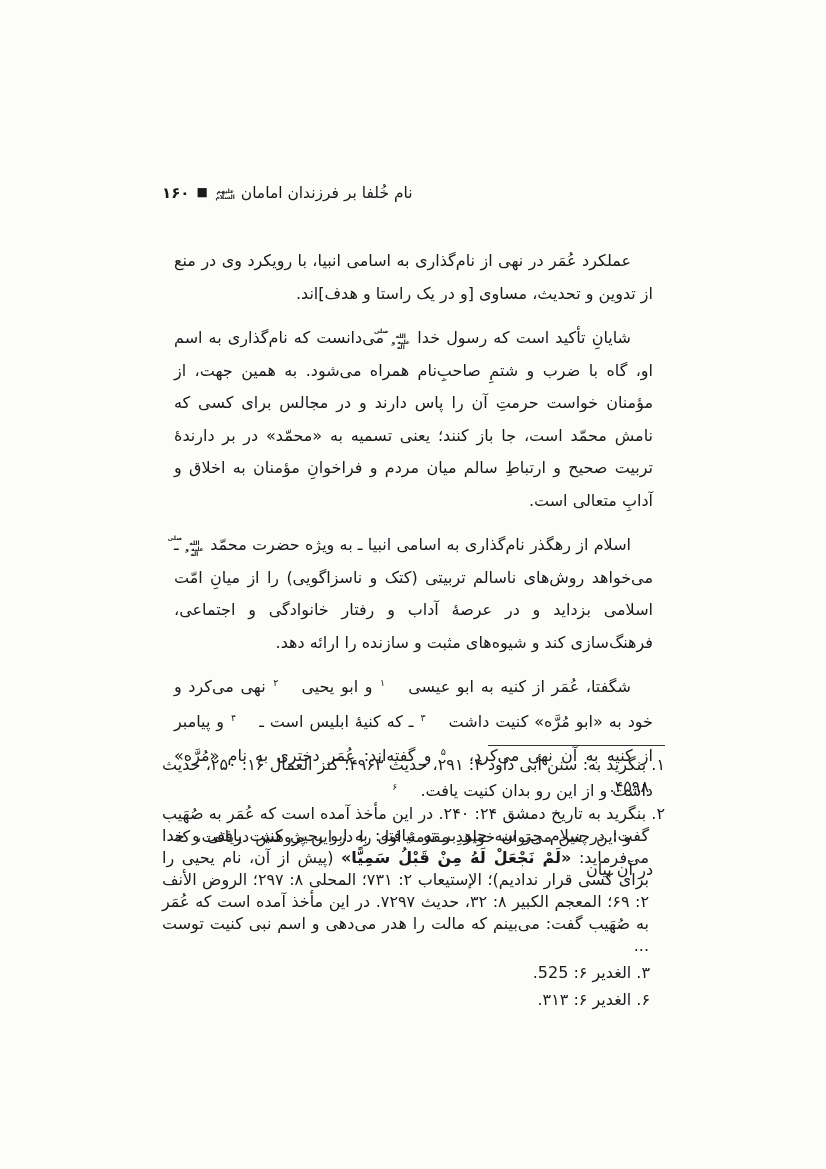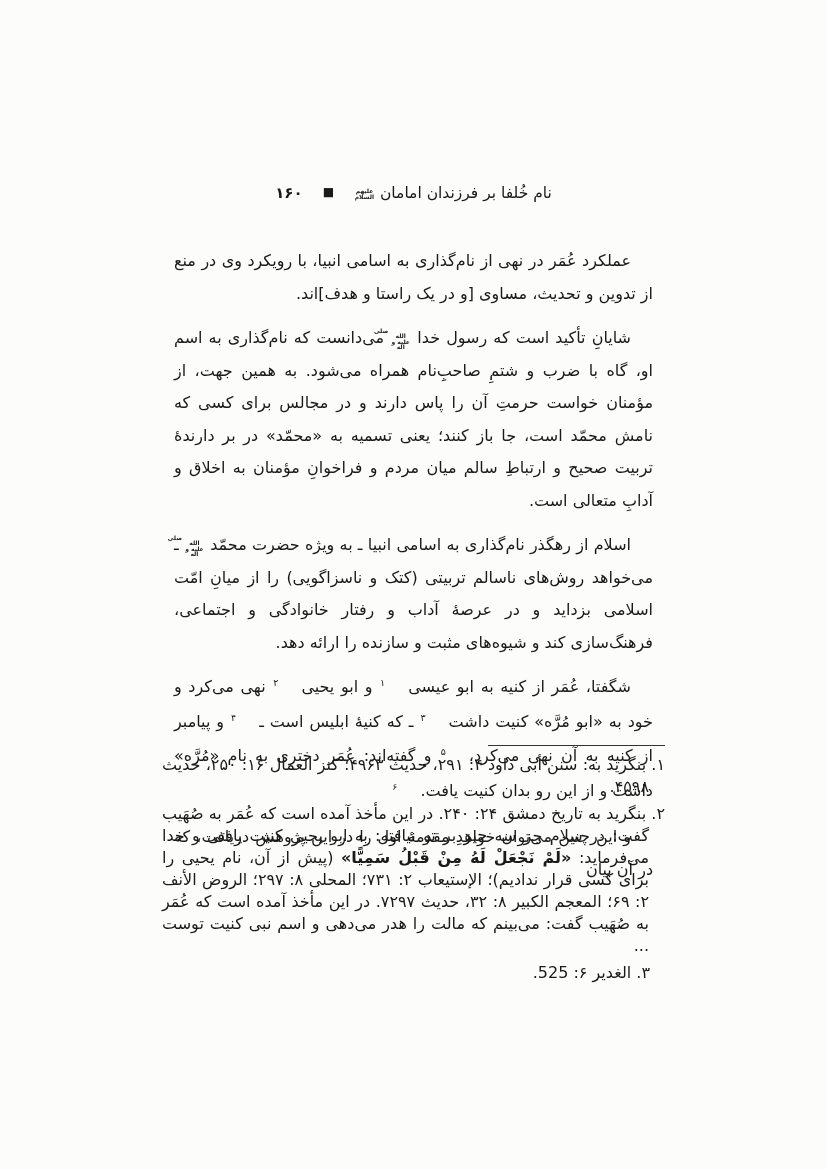--- a/index.html
+++ b/index.html
@@ -17,23 +17,23 @@
     overflow: hidden;
   }
   
   .running-header {
     position: absolute;
     top: 184px;
     left: 162px;
     right: 161px;
     display: flex;
     direction: ltr;
-    justify-content: center;
+    justify-content: flex-start;
     align-items: center;
-    gap: 20px;
+    gap: 7px;
     font-size: 15px;
   }
   .page-number { font-weight: 700; letter-spacing: 1px; }
   .header-square { font-size: 12px; line-height: 1; transform: translateY(-1px); }
   .header-title { direction: rtl; font-size: 15.5px; }
   
   .emblem {
     display: inline-block;
     width: 19px;
     font-size: 6px;
@@ -112,15 +112,16 @@
       <p class="para indent">شگفتا، عُمَر از کنیه به ابو عیسی<span class="fn-ref">۱</span> و ابو یحیی<span class="fn-ref">۲</span> نهی می‌کرد و خود به «ابو مُرَّه» کنیت داشت<span class="fn-ref">۳</span> ـ که کنیۀ ابلیس است ـ<span class="fn-ref">۴</span> و پیامبر از کنیه به آن نهی می‌کرد،<span class="fn-ref">۵</span> و گفته‌اند: عُمَر دختری به نام «مُرَّه» داشت و از این رو بدان کنیت یافت.<span class="fn-ref">۶</span></p>
       <p class="para indent">و این چنین می‌توان خواهدِ مقدمۀ اول را در این پژوهش دریافت، که در آن بیان</p>
     </section>
 
   <div class="footnote-rule"></div>
 
   <section class="footnotes" id="footnotes">
       <div class="footnote">۱. بنگرید به: سنن أبی داود ۴: ۲۹۱، حدیث ۴۹۶۳؛ کنز العمال ۱۶: ۲۵۰، حدیث ۴۵۹۸.</div>
       <div class="footnote">۲. بنگرید به تاریخ دمشق ۲۴: ۲۴۰. در این مأخذ آمده است که عُمَر به صُهَیب گفت: در سلام جز سه چیز بر تو نیافته: به ابو یحیی کنیت یافتی و خدا می‌فرماید: <span class="quran">«لَمْ نَجْعَلْ لَهُ مِنْ قَبْلُ سَمِيًّا»</span> (پیش از آن، نام یحیی را برای کسی قرار ندادیم)؛ الإستیعاب ۲: ۷۳۱؛ المحلی ۸: ۲۹۷؛ الروض الأنف ۲: ۶۹؛ المعجم الکبیر ۸: ۳۲، حدیث ۷۲۹۷. در این مأخذ آمده است که عُمَر به صُهَیب گفت: می‌بینم که مالت را هدر می‌دهی و اسم نبی کنیت توست ...</div>
       <div class="footnote pushed">۳. الغدیر ۶: 525.</div>
+      <div class="footnote pushed">۶. الغدیر ۶: ۳۱۳.</div>
     </section>
 
 </div>
 
 </body></html>

